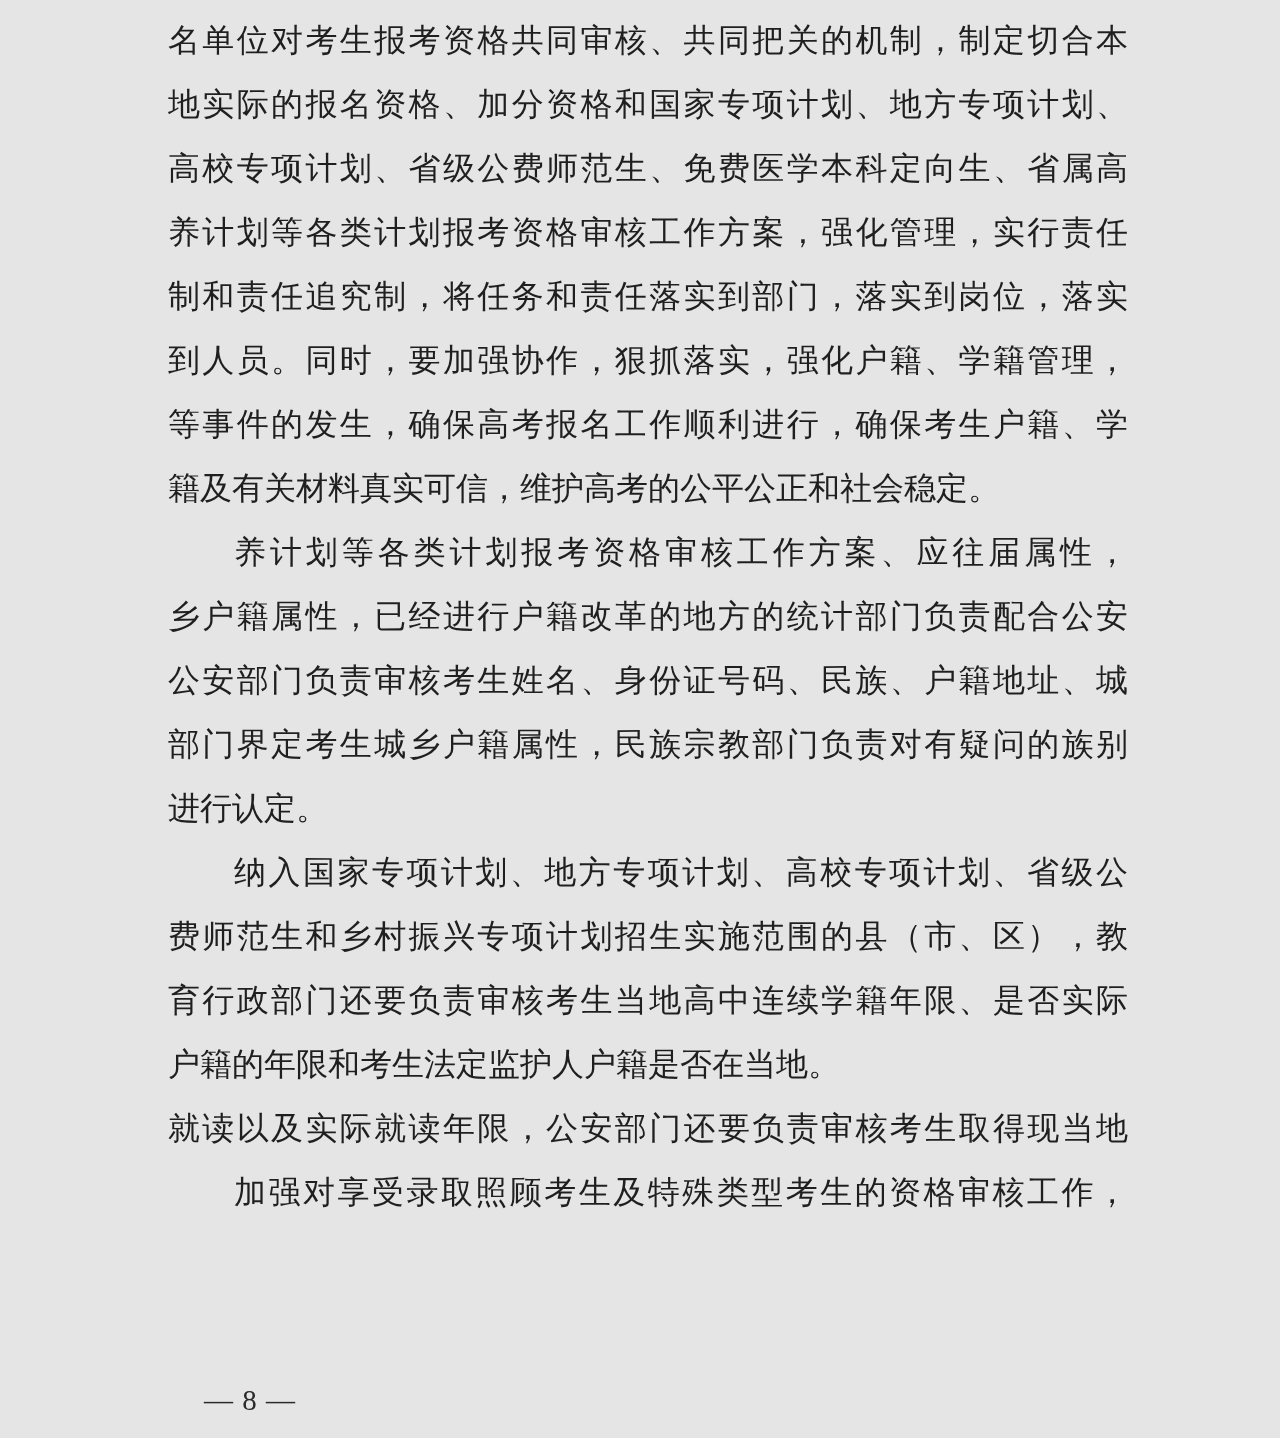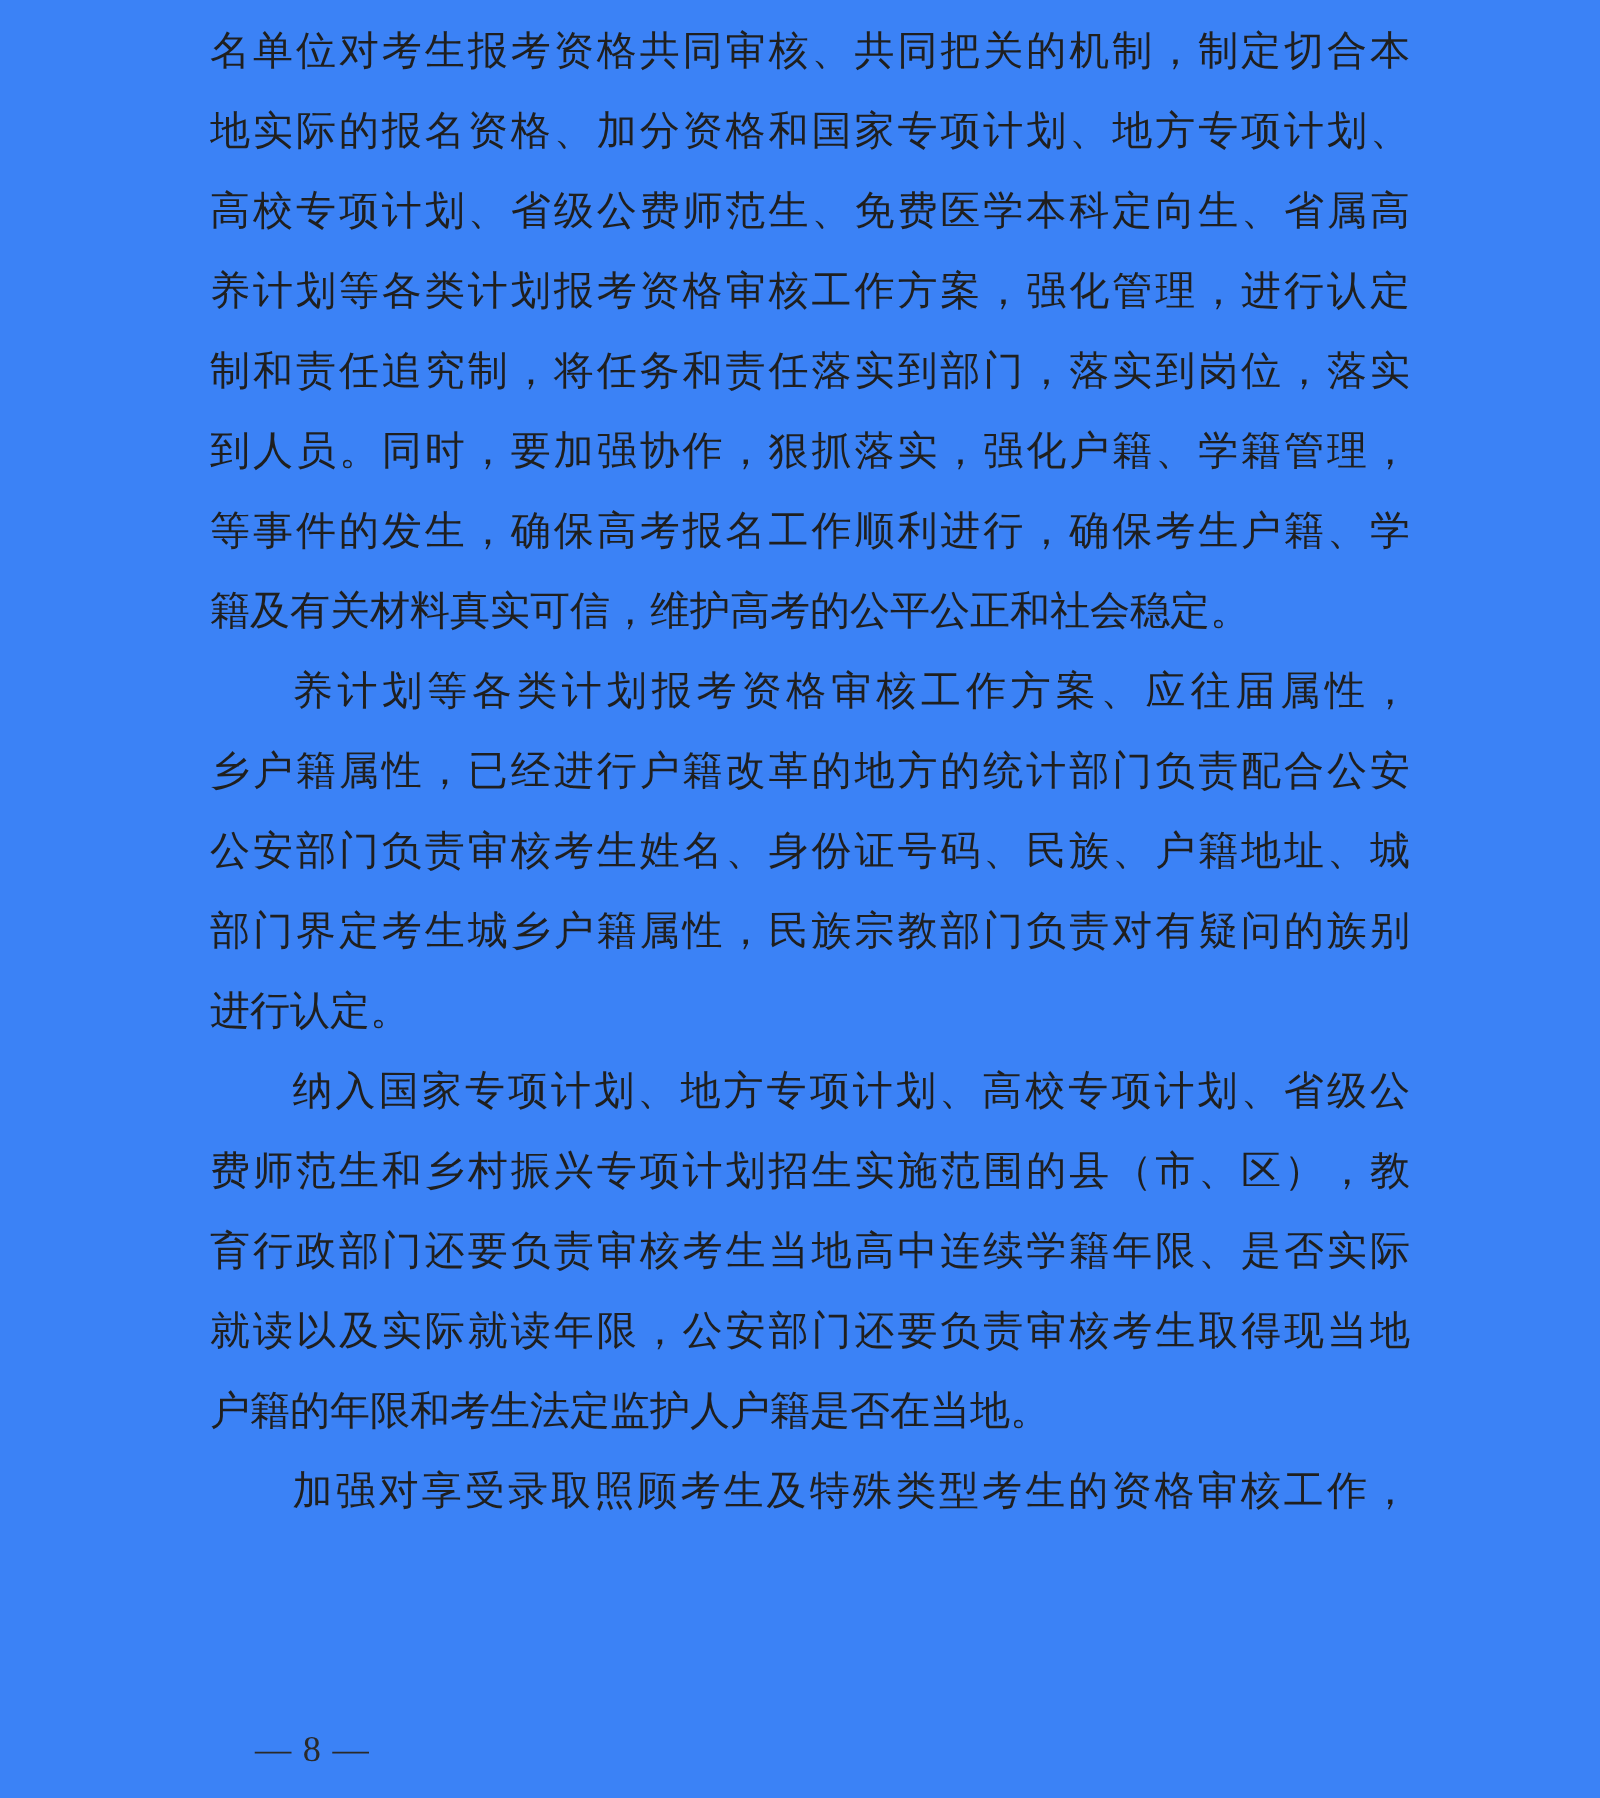--- a/index.html
+++ b/index.html
@@ -4,21 +4,21 @@
 <style>
   html, body {
     margin: 0;
     padding: 0;
     background: #ffffff;
   }
   .page {
     position: relative;
     width: 1280px;
     height: 1438px;
-    background: #3b82f6;
+    background: #e5e5e5;
     overflow: hidden;
     font-family: "Liberation Serif", "DejaVu Serif", serif;
     color: #1f1f1f;
   }
   .text-column {
     position: absolute;
     left: 168px;
     top: 8px;
     width: 960px;
   }
@@ -53,39 +53,39 @@
 </style>
 </head>
 <body>
 
 <div class="page">
   <div class="text-column" id="document-body">
       <div class="paragraph">
         <div class="line fill">名单位对考生报考资格共同审核、共同把关的机制，制定切合本</div>
         <div class="line fill">地实际的报名资格、加分资格和国家专项计划、地方专项计划、</div>
         <div class="line fill">高校专项计划、省级公费师范生、免费医学本科定向生、省属高</div>
-        <div class="line fill">养计划等各类计划报考资格审核工作方案，强化管理，进行认定</div>
+        <div class="line fill">养计划等各类计划报考资格审核工作方案，强化管理，实行责任</div>
         <div class="line fill">制和责任追究制，将任务和责任落实到部门，落实到岗位，落实</div>
         <div class="line fill">到人员。同时，要加强协作，狠抓落实，强化户籍、学籍管理，</div>
         <div class="line fill">等事件的发生，确保高考报名工作顺利进行，确保考生户籍、学</div>
         <div class="line">籍及有关材料真实可信，维护高考的公平公正和社会稳定。</div>
       </div>
       <div class="paragraph">
         <div class="line fill indent">养计划等各类计划报考资格审核工作方案、应往届属性，</div>
         <div class="line fill">乡户籍属性，已经进行户籍改革的地方的统计部门负责配合公安</div>
         <div class="line fill">公安部门负责审核考生姓名、身份证号码、民族、户籍地址、城</div>
         <div class="line fill">部门界定考生城乡户籍属性，民族宗教部门负责对有疑问的族别</div>
         <div class="line">进行认定。</div>
       </div>
       <div class="paragraph">
         <div class="line fill indent">纳入国家专项计划、地方专项计划、高校专项计划、省级公</div>
         <div class="line fill">费师范生和乡村振兴专项计划招生实施范围的县（市、区），教</div>
         <div class="line fill">育行政部门还要负责审核考生当地高中连续学籍年限、是否实际</div>
+        <div class="line">户籍的年限和考生法定监护人户籍是否在当地。</div>
         <div class="line fill">就读以及实际就读年限，公安部门还要负责审核考生取得现当地</div>
-        <div class="line">户籍的年限和考生法定监护人户籍是否在当地。</div>
       </div>
       <div class="paragraph">
         <div class="line fill indent">加强对享受录取照顾考生及特殊类型考生的资格审核工作，</div>
       </div>
     </div>
   <div class="page-footer">
     <span>— 8 —</span>
   </div>
 </div>
 

